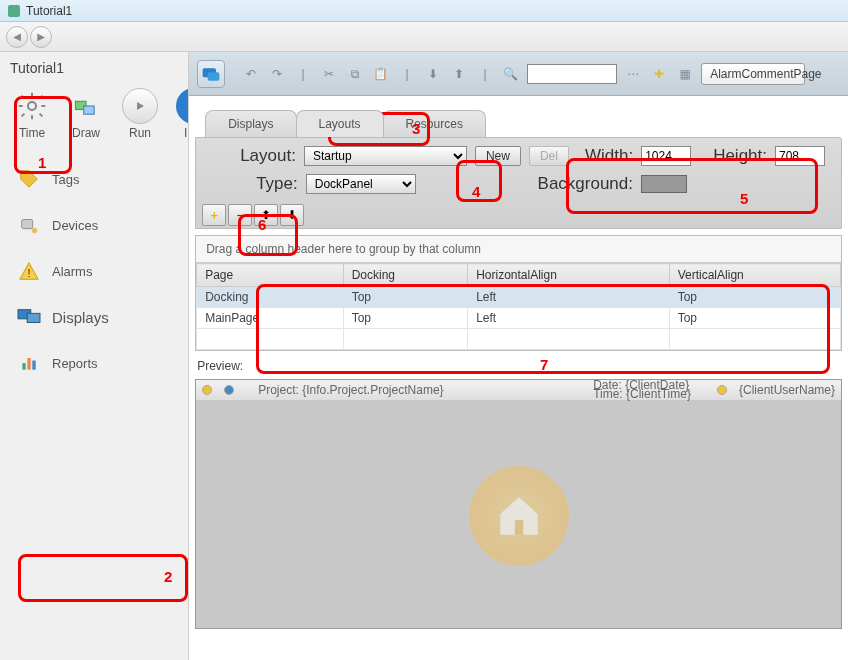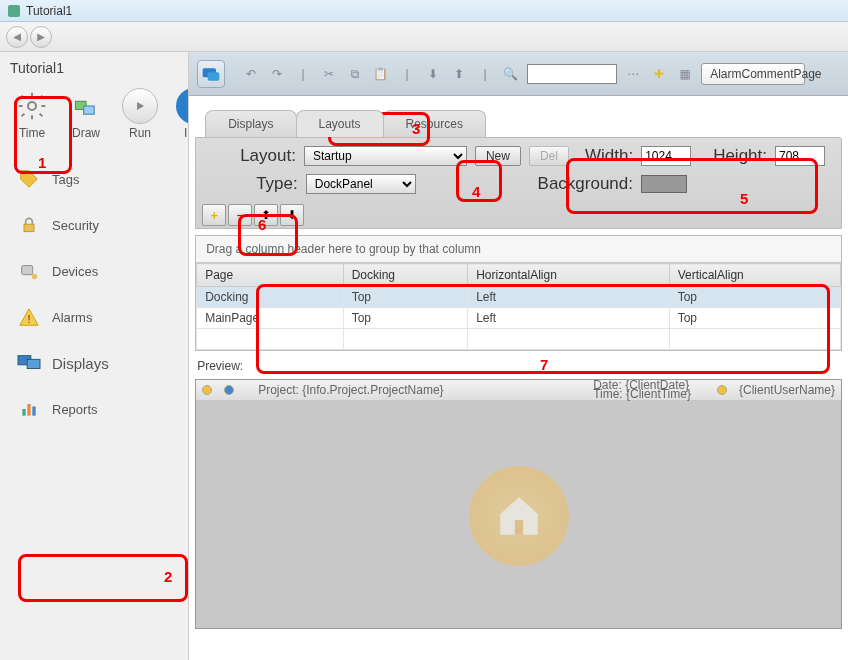--- a/index.html
+++ b/index.html
@@ -103,29 +103,20 @@
       <div class="nav-item">
           <div class="nic">
             <svg width="22" height="22" viewBox="0 0 24 24">
               <path d="M3 3h9l9 9-9 9-9-9z" fill="#f0c040" stroke="#c90"></path>
             </svg>
           </div>
           <span>Tags</span>
         </div>
       <div class="nav-item">
           <div class="nic">
-            <svg width="20" height="20" viewBox="0 0 24 24">
-              <rect x="6" y="11" width="12" height="9" fill="#e8c060" stroke="#b90"></rect>
-              <path d="M8 11V8a4 4 0 018 0v3" fill="none" stroke="#999" stroke-width="2"></path>
-            </svg>
-          </div>
-          <span>Security</span>
-        </div>
-      <div class="nav-item">
-          <div class="nic">
             <svg width="22" height="22" viewBox="0 0 24 24">
               <rect x="4" y="6" width="12" height="10" rx="2" fill="#ccc" stroke="#888"></rect>
               <circle cx="18" cy="18" r="3" fill="#e8c060"></circle>
             </svg>
           </div>
           <span>Devices</span>
         </div>
       <div class="nav-item">
           <div class="nic">
             <svg width="22" height="22" viewBox="0 0 24 24">

